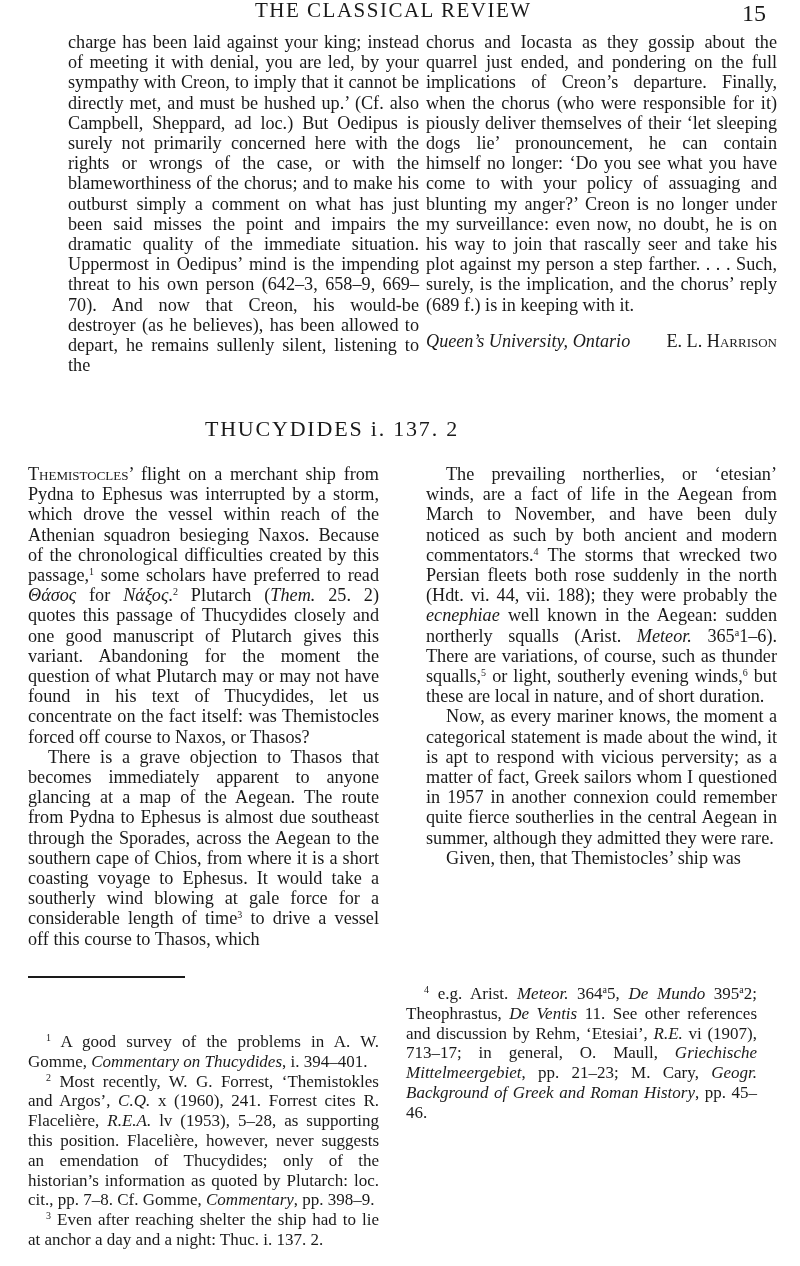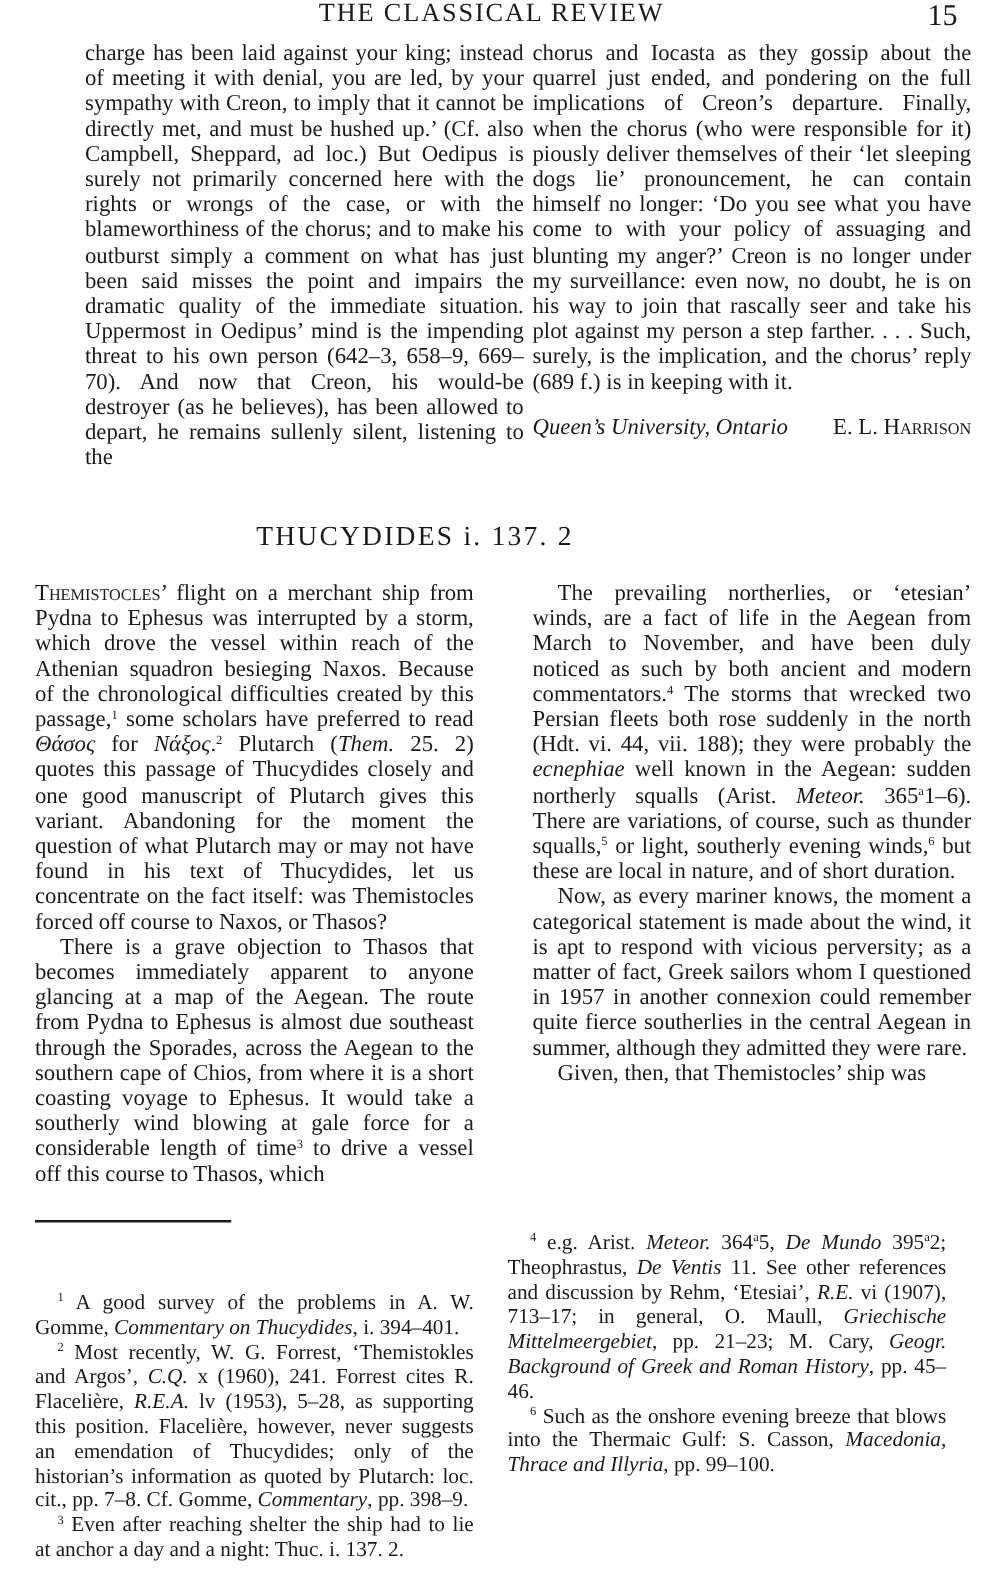--- a/index.html
+++ b/index.html
@@ -81,14 +81,13 @@
 <div class="fn-rule"></div>
 
 <div class="fn" style="left:28px; top:984px;margin-top:48px;">
   <p><sup>1</sup><span> A good survey of the problems in A. W. Gomme, </span><i>Commentary on Thucydides</i><span>, i. 394–401.</span></p>
   <p><sup>2</sup><span> Most recently, W. G. Forrest, ‘Themistokles and Argos’, </span><i>C.Q.</i><span> x (1960), 241. Forrest cites R. Flacelière, </span><i>R.E.A.</i><span> lv (1953), 5–28, as supporting this position. Flacelière, however, never suggests an emendation of Thucydides; only of the historian’s information as quoted by Plutarch: loc. cit., pp. 7–8. Cf. Gomme, </span><i>Commentary</i><span>, pp. 398–9.</span></p>
   <p><sup>3</sup><span> Even after reaching shelter the ship had to lie at anchor a day and a night: Thuc. i. 137. 2.</span></p>
 </div>
 
 <div class="fn" style="left:406px; top:984px;">
   <p><sup>4</sup><span> e.g. Arist. </span><i>Meteor.</i><span> 364</span><sup>a</sup><span>5, </span><i>De Mundo</i><span> 395</span><sup>a</sup><span>2; Theophrastus, </span><i>De Ventis</i><span> 11. See other references and discussion by Rehm, ‘Etesiai’, </span><i>R.E.</i><span> vi (1907), 713–17; in general, O. Maull, </span><i>Griechische Mittelmeergebiet</i><span>, pp. 21–23; M. Cary, </span><i>Geogr. Background of Greek and Roman History</i><span>, pp. 45–46.</span></p>
-  <p><sup>6</sup><span> Such as the onshore evening breeze that blows into the Thermaic Gulf: S. Casson, </span><i>Macedonia, Thrace and Illyria</i><span>, pp. 99–100.</span></p>
 </div>
 
 </body></html>

